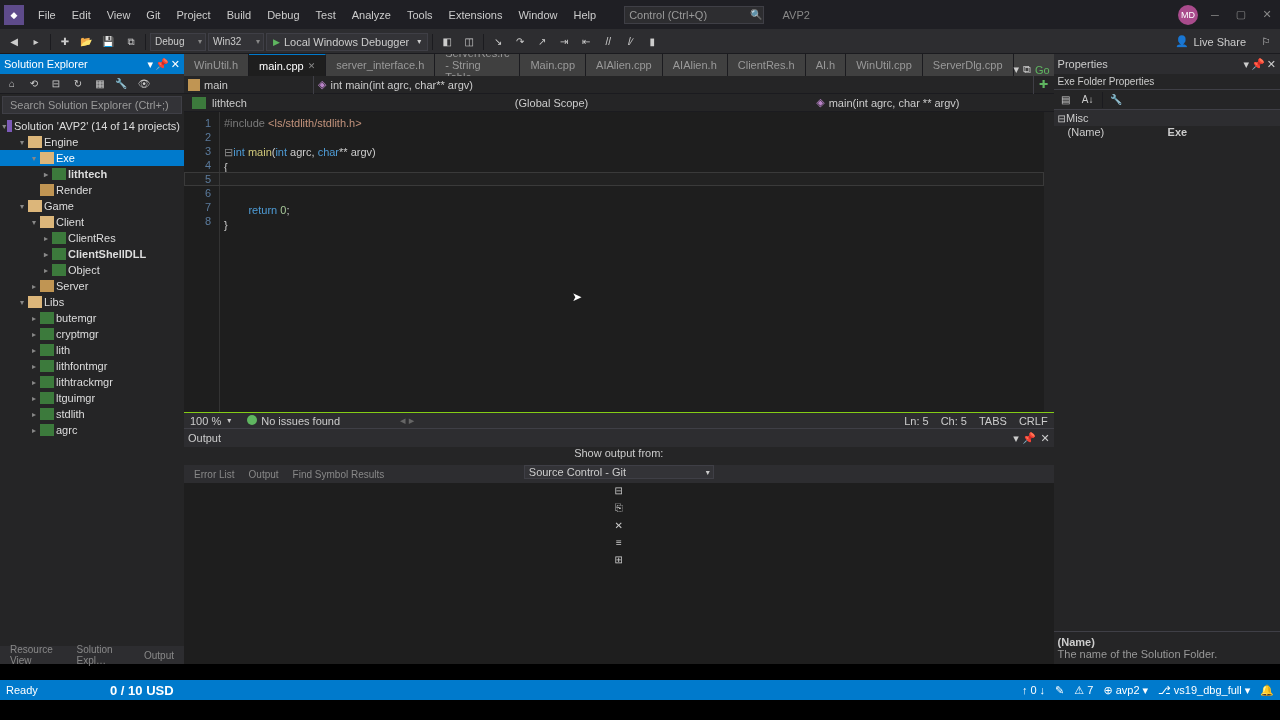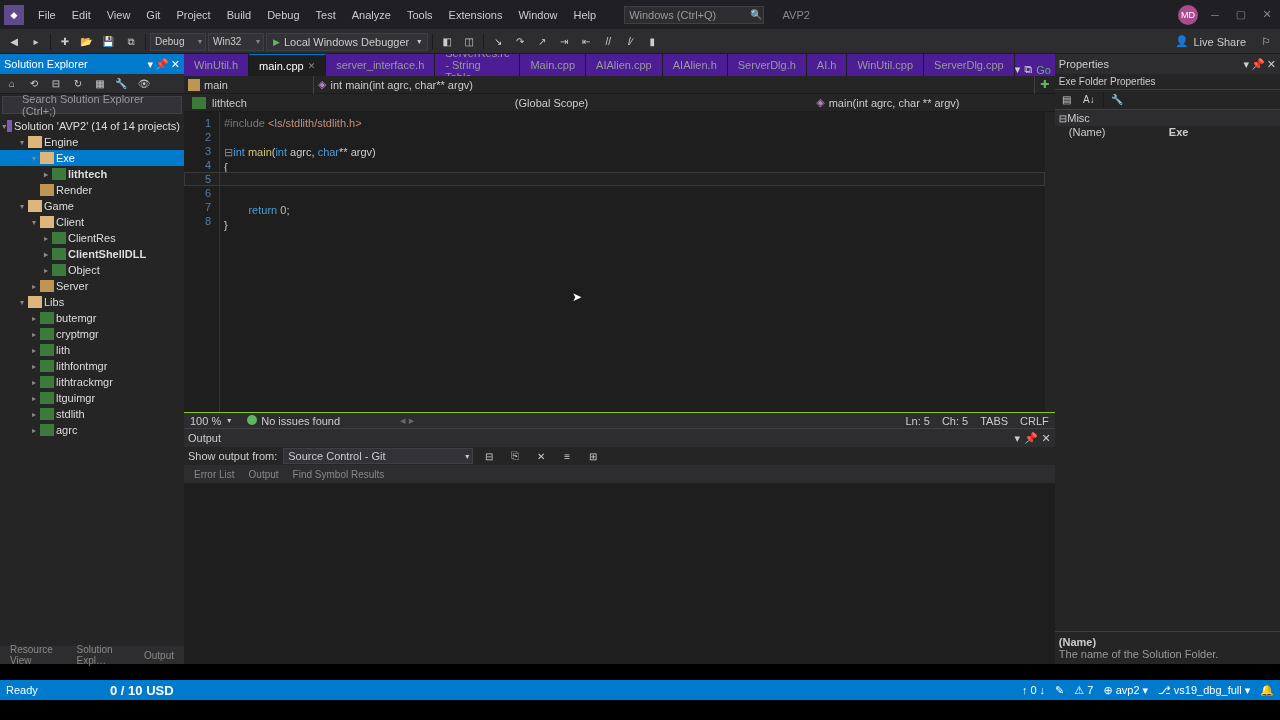--- a/index.html
+++ b/index.html
@@ -20,33 +20,33 @@
 .tb-combo::after { content:"▾"; position:absolute; right:3px; font-size:8px; color:#888; }
 .debug-btn { display:flex; align-items:center; gap:4px; padding:0 6px; height:18px; background:#333337; border:1px solid #3f3f46; color:#ccc; cursor:pointer; }
 .play-icon { color:#5fb660; font-size:9px; }
 .liveshare { margin-left:auto; display:flex; align-items:center; gap:4px; color:#ccc; padding:0 8px; }
 .main-row { display:flex; height:610px; }
 .sol-explorer { width:184px; background:#252526; display:flex; flex-direction:column; }
 .panel-title { height:20px; background:#2d2d30; display:flex; align-items:center; padding:0 4px; color:#ccc; font-size:10px; }
 .panel-title.active { background:#007acc; color:#fff; }
 .panel-title .pins { margin-left:auto; display:flex; gap:2px; font-size:9px; cursor:pointer; }
 .sol-toolbar { height:20px; background:#2d2d30; display:flex; align-items:center; padding:0 2px; gap:2px; border-bottom:1px solid #1b1b1f; }
-.sol-search { height:18px; background:#333337; border:1px solid #3f3f46; padding:0 19px; color:#999; font-size:10px; display:flex; align-items:center; margin:2px; }
+.sol-search { height:18px; background:#333337; border:1px solid #3f3f46; padding:0 7px; color:#999; font-size:10px; display:flex; align-items:center; margin:2px; }
 .sol-tree { flex:1; overflow:auto; padding:2px 0; }
 .tree-item { display:flex; align-items:center; height:16px; padding-right:4px; cursor:pointer; font-size:10px; color:#ddd; white-space:nowrap; }
 .tree-item.selected { background:#007acc; color:#fff; }
 .tree-item.bold { font-weight:bold; }
 .tree-exp { width:12px; text-align:center; font-size:8px; color:#888; }
 .tree-icon { width:14px; height:12px; margin-right:2px; display:inline-block; }
 .fi-sol { background:#7c5ab8; }
 .fi-folder { background:#c09553; }
 .fi-folder-open { background:#dcb67a; }
 .fi-cpp { background:#3c7a3c; }
 .editor-col { flex:1; display:flex; flex-direction:column; background:#1e1e1e; }
-.doc-tabs { height:22px; background:#4c1d95; display:flex; align-items:flex-end; overflow:hidden; }
+.doc-tabs { height:22px; background:#404040; display:flex; align-items:flex-end; overflow:hidden; }
 .doc-tab { height:22px; padding:0 10px; display:flex; align-items:center; gap:4px; color:#999; cursor:pointer; font-size:10px; border-right:1px solid #1b1b1f; }
 .doc-tab.active { background:#1e1e1e; color:#fff; border-top:1px solid #007acc; }
 .doc-tab .x { font-size:9px; color:#888; }
 .tabs-right { margin-left:auto; display:flex; align-items:center; gap:4px; padding-right:4px; color:#ccc; }
 .nav-bar { height:18px; background:#252526; display:flex; align-items:center; border-bottom:1px solid #1b1b1f; }
 .nav-combo { flex:1; height:18px; padding:0 4px; color:#ccc; font-size:10px; display:flex; align-items:center; border-right:1px solid #3f3f46; }
 .nav-combo .ico { width:12px; height:12px; background:#c09553; margin-right:4px; }
 .breadcrumb { height:18px; background:#252526; display:flex; align-items:center; padding:0 4px; border-bottom:1px solid #1b1b1f; font-size:10px; }
 .bc-item { padding:0 4px; display:flex; align-items:center; gap:4px; color:#ccc; }
 .code-area { flex:1; display:flex; background:#1e1e1e; position:relative; }
@@ -56,21 +56,21 @@
 .c-kw { color:#4e9cd6; }
 .c-fn { color:#d0c87a; }
 .c-str { color:#c3937c; }
 .c-num { color:#a8c99a; }
 .code-scroll-mini { width:10px; background:#252526; }
 .status-strip { height:16px; background:#2d2d30; display:flex; align-items:center; padding:0 6px; font-size:10px; color:#ccc; border-top:1px solid #84cc16; }
 .status-strip .right { margin-left:auto; display:flex; gap:12px; }
 .output-panel { height:236px; display:flex; flex-direction:column; background:#1e1e1e; border-top:1px solid #3f3f46; }
 .output-title { height:18px; background:#2d2d30; display:flex; align-items:center; padding:0 4px; color:#ccc; font-size:10px; }
 .output-title .pins { margin-left:auto; display:flex; gap:4px; cursor:pointer; }
-.output-bar { height:18px; background:#252526; display:flex; align-items:center; padding:0 4px; gap:6px; font-size:10px; color:#ccc; }
+.output-bar { height:18px; background:#252526; display:flex; align-items:center; padding:0 4px; gap:6px; font-size:10px; color:#ccc;flex-direction:column; }
 .output-combo { width:190px; height:16px; background:#333337; border:1px solid #3f3f46; padding:0 4px; display:flex; align-items:center; position:relative; }
 .output-combo::after { content:"▾"; position:absolute; right:3px; font-size:8px; }
 .output-text { flex:1; padding:4px 8px; font-family:Consolas,monospace; font-size:10px; line-height:13px; color:#aaa; white-space:pre; }
 .bottom-tabs { height:18px; background:#2d2d30; display:flex; align-items:center; padding:0 4px; gap:2px; }
 .btab { padding:2px 6px; color:#888; font-size:10px; cursor:pointer; }
 .props-panel { width:240px; background:#252526; display:flex; flex-direction:column; }
 .props-type { height:16px; padding:0 4px; color:#ccc; font-size:10px; display:flex; align-items:center; border-bottom:1px solid #3f3f46; }
 .props-tb { height:20px; display:flex; align-items:center; gap:2px; padding:0 2px; border-bottom:1px solid #3f3f46; }
 .props-grid { flex:1; }
 .props-cat { height:16px; background:#2d2d30; display:flex; align-items:center; padding:0 4px; font-size:10px; color:#ccc; }
@@ -87,21 +87,21 @@
 .green-dot { width:10px; height:10px; border-radius:50%; background:#5fb660; display:inline-block; margin-right:4px; }
 .caret-line { position:absolute; left:0; right:10px; top:60px; height:14px; border:1px solid #3a3a3a; background:rgba(255,255,255,.02); pointer-events:none; }
 </style>
 </head>
 <body>
 
 <div class="titlebar">
   <div class="vs-logo">◆</div>
   <div id="menu-host"><span class="menu-item">File</span><span class="menu-item">Edit</span><span class="menu-item">View</span><span class="menu-item">Git</span><span class="menu-item">Project</span><span class="menu-item">Build</span><span class="menu-item">Debug</span><span class="menu-item">Test</span><span class="menu-item">Analyze</span><span class="menu-item">Tools</span><span class="menu-item">Extensions</span><span class="menu-item">Window</span><span class="menu-item">Help</span></div>
   <div class="search-box" title="Search (Ctrl+Q)">
-      <span>Windows (Ctrl+Q)</span>
+      <span>Control (Ctrl+Q)</span>
     </div>
   <span class="search-icon">🔍</span>
   <div class="title-center">AVP2</div>
   <div class="title-right">
     <div class="user-badge">MD</div>
     <div class="win-btn">─</div>
     <div class="win-btn">▢</div>
     <div class="win-btn">✕</div>
   </div>
 </div>
@@ -290,21 +290,21 @@
         <div class="doc-tab">
           <span>Main.cpp</span>
         </div>
         <div class="doc-tab">
           <span>AIAlien.cpp</span>
         </div>
         <div class="doc-tab">
           <span>AIAlien.h</span>
         </div>
         <div class="doc-tab">
-          <span>ServerDlg.h</span>
+          <span>ClientRes.h</span>
         </div>
         <div class="doc-tab">
           <span>AI.h</span>
         </div>
         <div class="doc-tab">
           <span>WinUtil.cpp</span>
         </div>
         <div class="doc-tab">
           <span>ServerDlg.cpp</span>
         </div>

